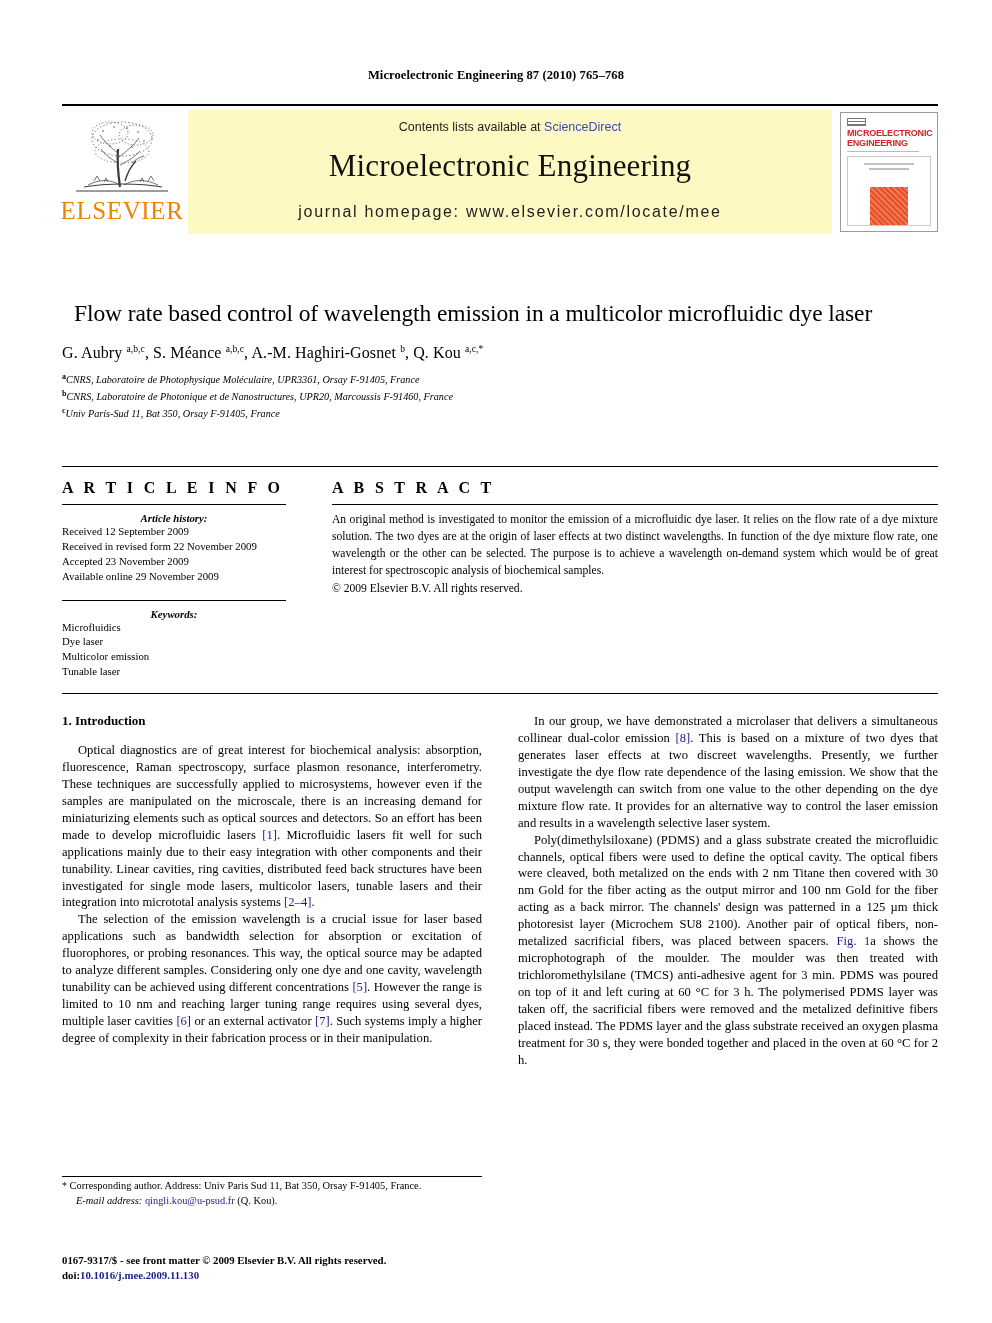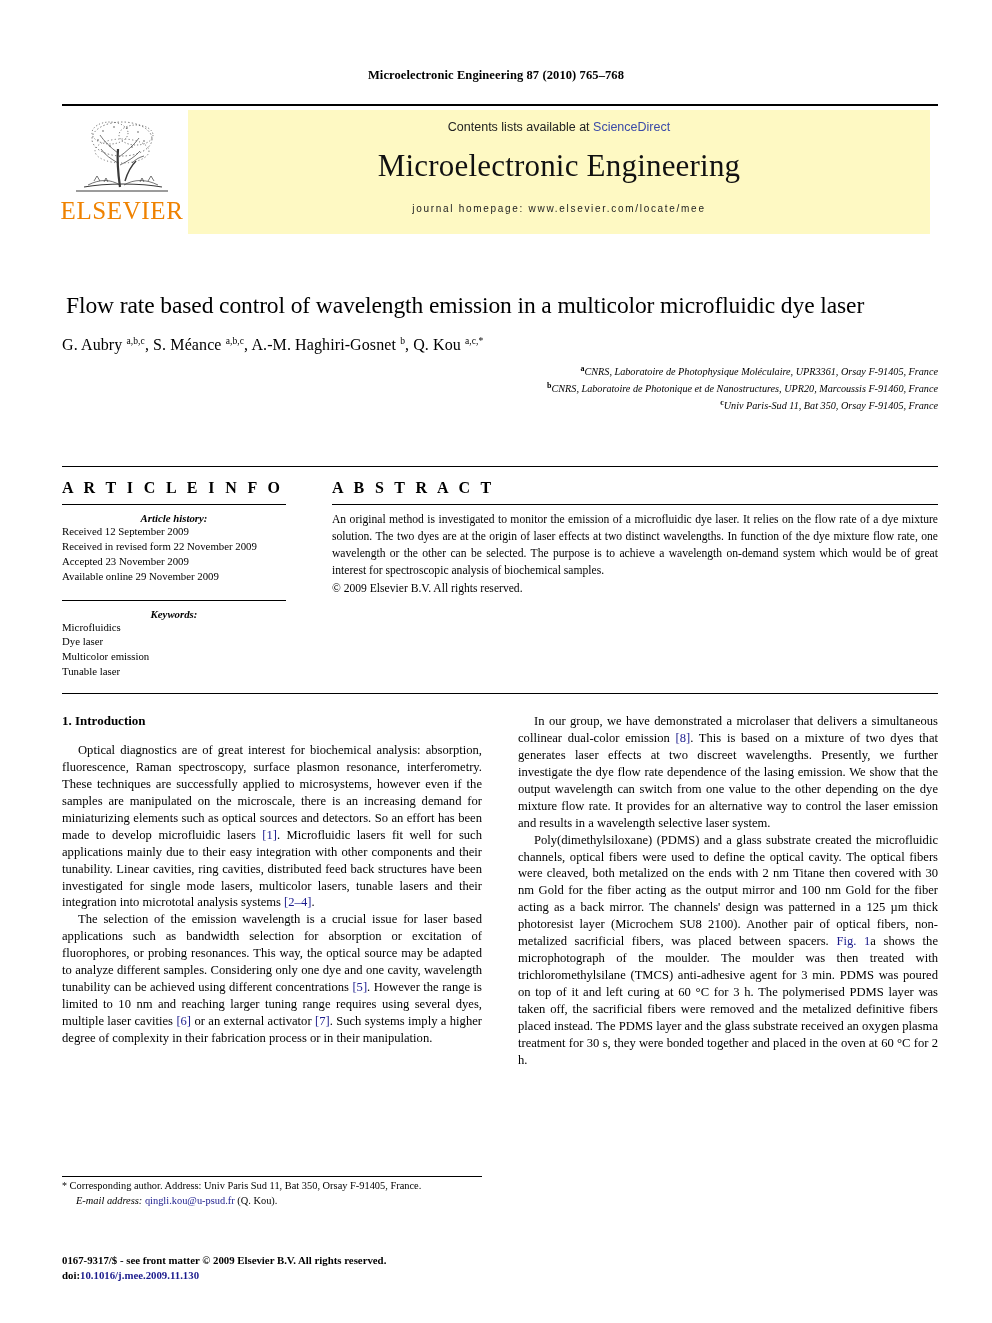--- a/index.html
+++ b/index.html
@@ -97,21 +97,21 @@
   }
   .journal-title {
     font-family: "Liberation Serif", serif;
     font-size: 31px;
     margin-top: 14px;
     letter-spacing: 0.2px;
     color: #111;
   }
   .homepage-line {
     font-family: "Liberation Sans", sans-serif;
-    font-size: 10px;
+    font-size: 16px;
     letter-spacing: 1.7px;
     margin-top: 19px;
     color: #222;
     text-align: right;
   }
   .cover-thumb {
     flex: 0 0 98px;
     width: 98px;
     border: 1px solid #9a9a9a;
     background: #fff;
@@ -173,41 +173,40 @@
   .title-block {
     position: absolute;
     top: 286px;
     left: 62px;
     width: 876px;
   }
   .article-title {
     font-family: "Liberation Serif", serif;
     font-size: 23.5px;
     line-height: 1.28;
-    margin: 4px;
+    margin: 12px;
     font-weight: normal;
     letter-spacing: -0.1px;
   }
   .authors {
     font-family: "Liberation Serif", serif;
     font-size: 16px;
     margin-top: 16px;
     letter-spacing: 0.1px;
   }
   .authors sup {
     font-size: 9.5px;
     vertical-align: super;
   }
   .affiliations {
     margin-top: 9px;
     font-family: "Liberation Serif", serif;
     font-style: italic;
     font-size: 10.2px;
     line-height: 1.42;
-    text-align: right;
   }
   .affiliations div sup {
     font-style: normal;
     font-weight: bold;
     font-size: 8px;
     vertical-align: super;
   }
 
   
   .info-abstract {
@@ -394,20 +393,33 @@
       </div>
 
       <div class="banner">
         <div class="contents-line">
           <span>Contents lists available at </span><span class="sd">ScienceDirect</span>
         </div>
         <div class="journal-title">Microelectronic Engineering</div>
         <div class="homepage-line">journal homepage: www.elsevier.com/locate/mee</div>
       </div>
 
+      <div class="cover-thumb">
+        <div class="cover-elsevier-mark"></div>
+        <div class="cover-title">
+          <div>MICROELECTRONIC</div>
+          <div>ENGINEERING</div>
+        </div>
+        <div class="cover-sub"></div>
+        <div class="cover-body">
+          <div class="cover-line"></div>
+          <div class="cover-line" style="width:48%"></div>
+          <div class="cover-square"></div>
+        </div>
+      </div>
 
     </div>
   </div>
 
   <div class="title-block">
     <h1 class="article-title">Flow rate based control of wavelength emission in a multicolor microfluidic dye laser</h1>
     <div class="authors">G. Aubry <sup>a,b,c</sup>, S. Méance <sup>a,b,c</sup>, A.-M. Haghiri-Gosnet <sup>b</sup>, Q. Kou <sup>a,c,</sup><sup>*</sup></div>
     <div class="affiliations">
         <div><sup>a</sup>CNRS, Laboratoire de Photophysique Moléculaire, UPR3361, Orsay F-91405, France</div>
         <div><sup>b</sup>CNRS, Laboratoire de Photonique et de Nanostructures, UPR20, Marcoussis F-91460, France</div>

